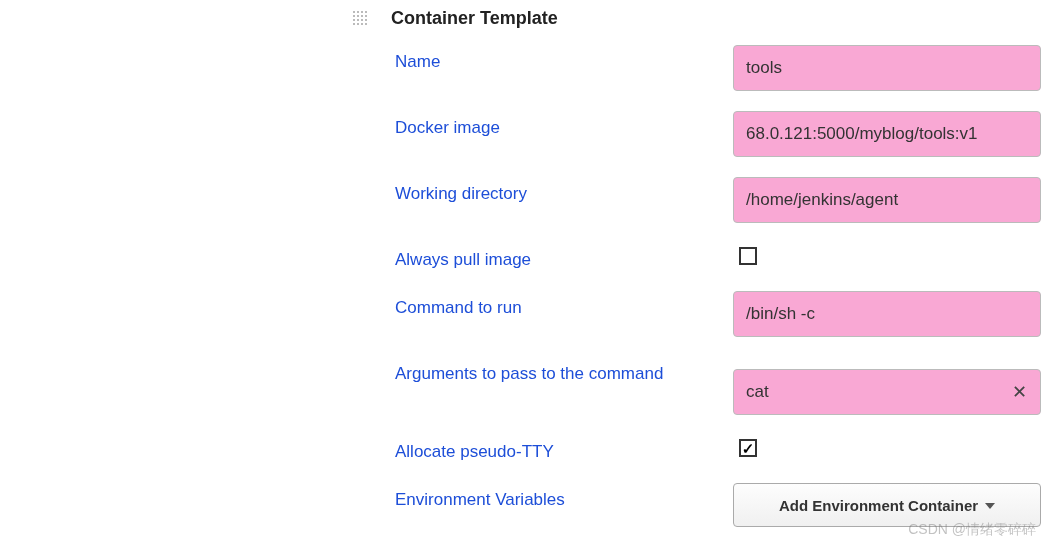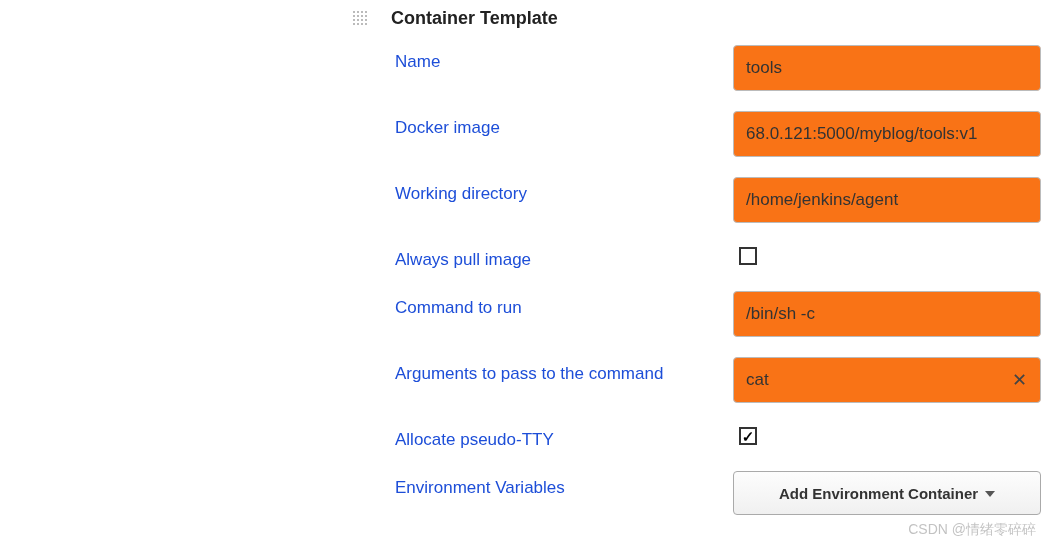--- a/index.html
+++ b/index.html
@@ -55,26 +55,27 @@
     }
     .text-input {
       width: 100%;
       height: 46px;
       border: 1px solid #bbb;
       border-radius: 4px;
       padding: 0 12px;
       font-size: 17px;
       font-family: inherit;
       color: #333;
-      background: #f97316;
+      background: #f9a8d4;
       outline: none;
     }
     .input-wrap {
       position: relative;
       width: 100%;
+      margin-top: 12px;
     }
     .input-wrap .text-input { padding-right: 36px; }
     .clear-x {
       position: absolute;
       right: 10px;
       top: 50%;
       transform: translateY(-50%);
       font-size: 18px;
       color: #444;
       cursor: pointer;

